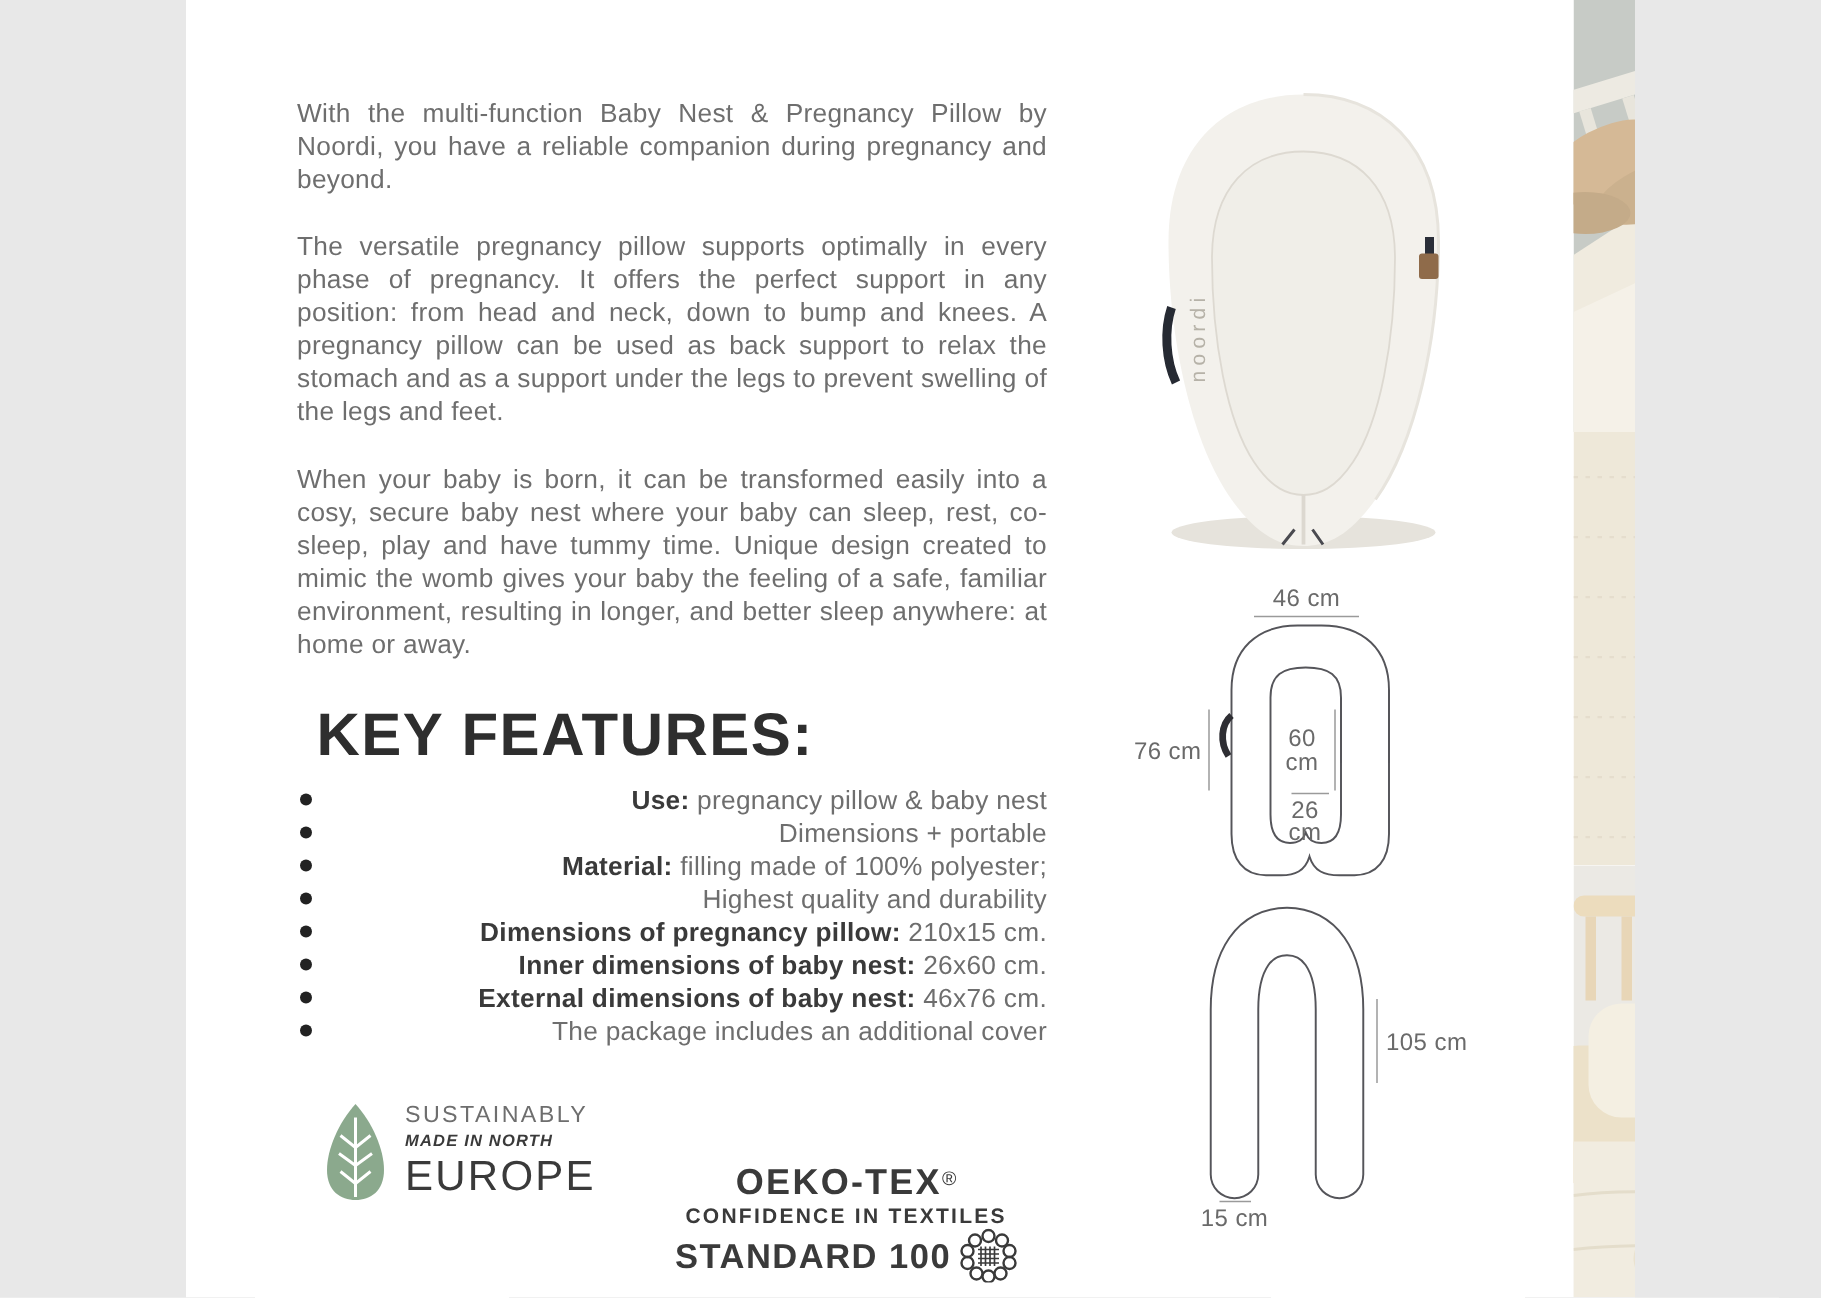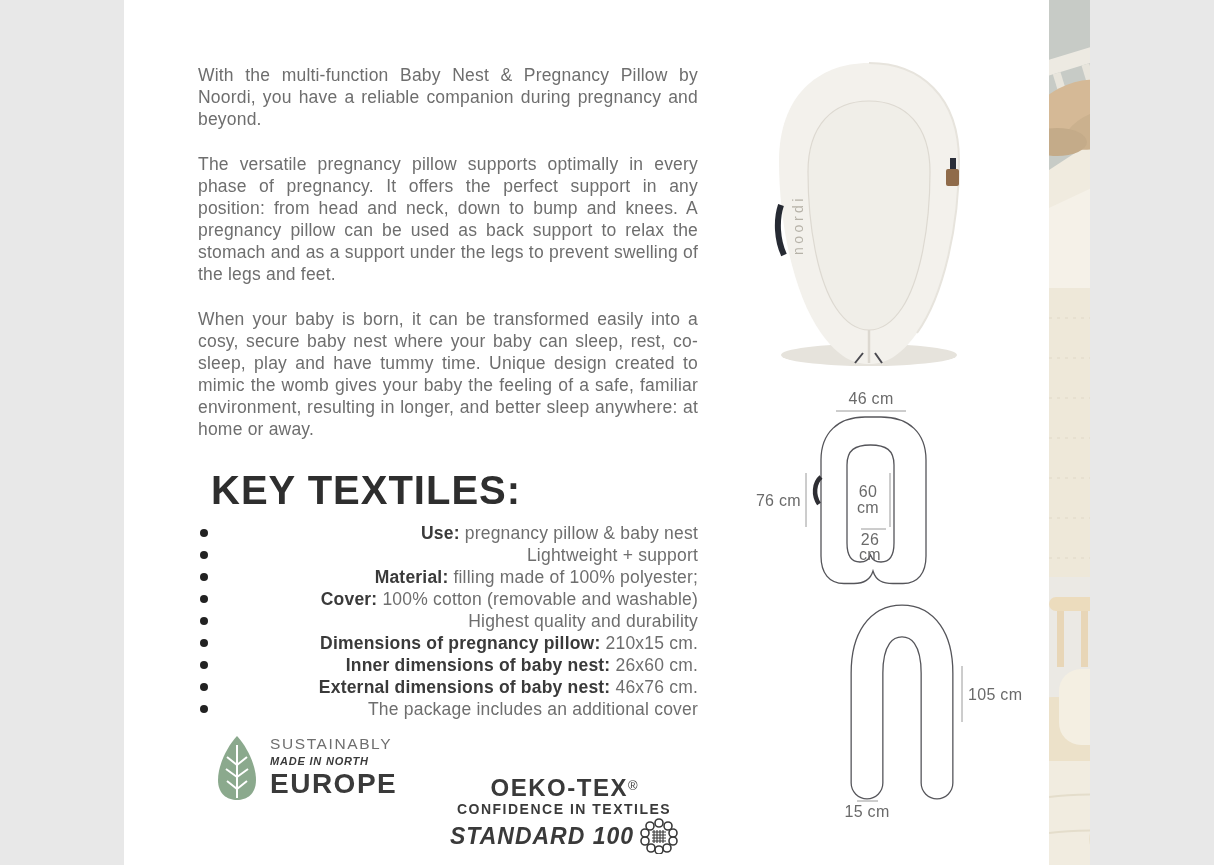--- a/index.html
+++ b/index.html
@@ -25,57 +25,56 @@
   .kf-list li::before{
     content:"";position:absolute;left:2px;top:7px;width:8px;height:8px;border-radius:50%;
     background:#222;
   }
   .kf-bold{font-weight:700;color:#3a3a3a;}
   
   .badge-sustain{position:absolute;left:93px;top:735px;display:flex;}
   .sustain-text{margin-left:13px;}
   .sustain-l1{font-size:15.5px;letter-spacing:1.6px;color:var(--text-gray,#6e6e6e);}
   .sustain-l2{font-size:11px;font-weight:700;letter-spacing:.8px;color:#3a3a3a;margin-top:2px;font-style:italic;}
-  .sustain-l3{font-size:28px;font-weight:700;letter-spacing:1.5px;color:#3a3a3a;margin-top:1px;}
+  .sustain-l3{font-size:28px;font-weight:400;letter-spacing:1.5px;color:#3a3a3a;margin-top:1px;}
   .badge-oeko{position:absolute;left:326px;top:774px;display:flex;flex-direction:column;align-items:center;color:#3a3a3a;}
   .oeko-l1{font-size:24px;font-weight:700;letter-spacing:1.5px;line-height:24px;}
   .oeko-reg{font-size:13px;font-weight:400;vertical-align:6px;letter-spacing:0;}
   .oeko-l2{font-size:14px;font-weight:700;letter-spacing:1.5px;margin-top:1px;}
-  .oeko-row{display:flex;align-items:center;gap:6px;margin-top:1px;font-style:italic;}
+  .oeko-row{display:flex;align-items:center;gap:6px;margin-top:1px;}
   .oeko-l3{font-size:23px;font-weight:700;letter-spacing:1px;}
   
   .product-photo{position:absolute;left:615px;top:55px;}
   .diagram-nest{position:absolute;left:620px;top:385px;}
-  .diagram-pillow{position:absolute;left:692px;top:595px;}
+  .diagram-pillow{position:absolute;left:648px;top:595px;}
   .dim-label{font-family:"Liberation Sans","DejaVu Sans",sans-serif;font-size:16px;fill:#6a6a6a;letter-spacing:.3px;}
   .brand-label{font-family:"Liberation Sans","DejaVu Sans",sans-serif;font-size:14px;fill:#b6b2a8;letter-spacing:3.5px;}
   
   .photo{position:absolute;left:925px;width:289px;}
   .photo-1{top:0;height:288px;}
   .photo-2{top:288px;height:289px;}
   .photo-3{top:577px;height:288px;}
   .photo svg{display:block;}
 </style>
 </head>
 <body>
 
 <div class="page">
 
   <div class="left-col">
     <p class="body-text">With the multi-function Baby Nest &amp; Pregnancy Pillow by Noordi, you have a reliable companion during pregnancy and beyond.</p>
     <p class="body-text">The versatile pregnancy pillow supports optimally in every phase of pregnancy. It offers the perfect support in any position: from head and neck, down to bump and knees. A pregnancy pillow can be used as back support to relax the stomach and as a support under the legs to prevent swelling of the legs and feet.</p>
     <p class="body-text">When your baby is born, it can be transformed easily into a cosy, secure baby nest where your baby can sleep, rest, co-sleep, play and have tummy time. Unique design created to mimic the womb gives your baby the feeling of a safe, familiar environment, resulting in longer, and better sleep anywhere: at home or away.</p>
 
-    <h1 class="kf-heading">KEY TEXTILES:</h1>
+    <h1 class="kf-heading">KEY FEATURES:</h1>
 
     <ul class="kf-list">
       <li><span class="kf-bold">Use:</span><span> pregnancy pillow &amp; baby nest</span></li>
-      <li><span class="kf-bold"></span><span>Lightweight + support</span></li>
+      <li><span class="kf-bold"></span><span>Dimensions + portable</span></li>
       <li><span class="kf-bold">Material:</span><span> filling made of 100% polyester;</span></li>
-      <li><span class="kf-bold">Cover:</span><span> 100% cotton (removable and washable)</span></li>
       <li><span class="kf-bold"></span><span>Highest quality and durability</span></li>
       <li><span class="kf-bold">Dimensions of pregnancy pillow:</span><span> 210x15 cm.</span></li>
       <li><span class="kf-bold">Inner dimensions of baby nest:</span><span> 26x60 cm.</span></li>
       <li><span class="kf-bold">External dimensions of baby nest:</span><span> 46x76 cm.</span></li>
       <li><span class="kf-bold"></span><span>The package includes an additional cover</span></li>
     </ul>
   </div>
 
   <div class="badge-sustain">
     <svg width="40" height="66" viewBox="0 0 40 66">

